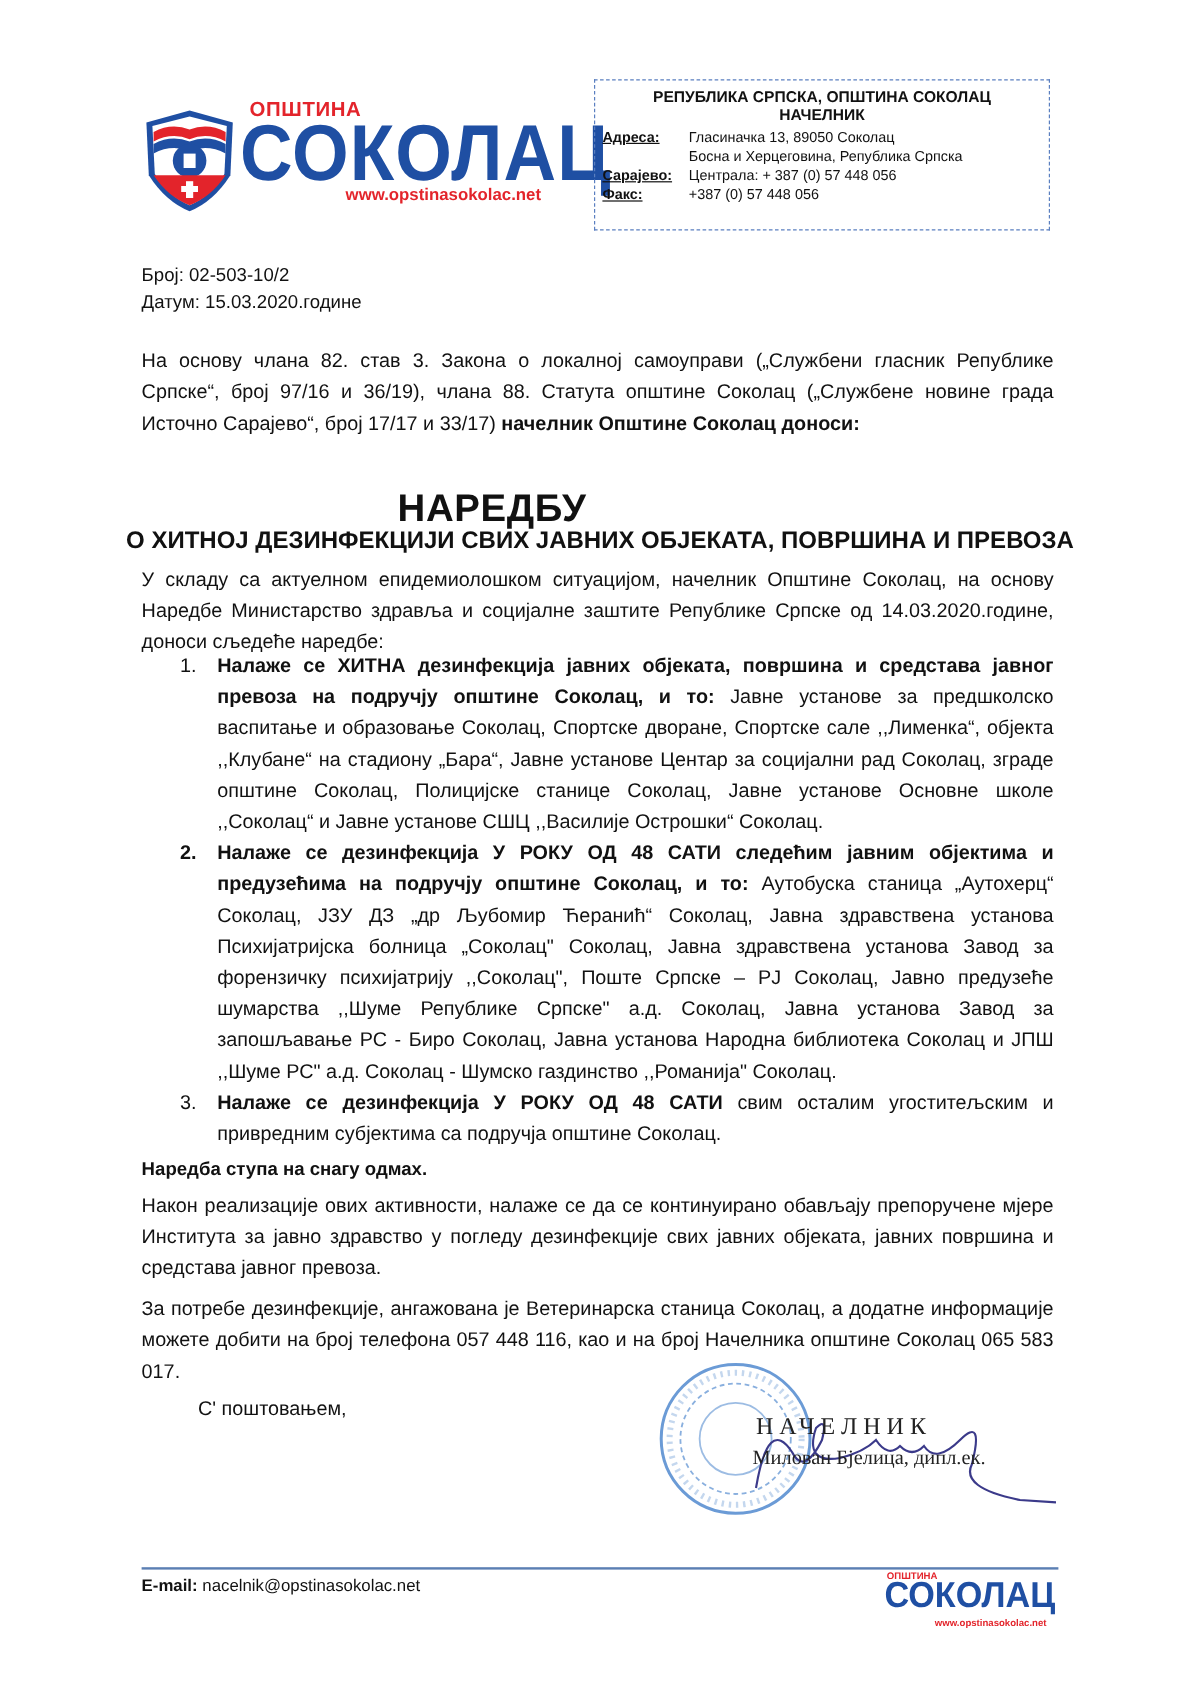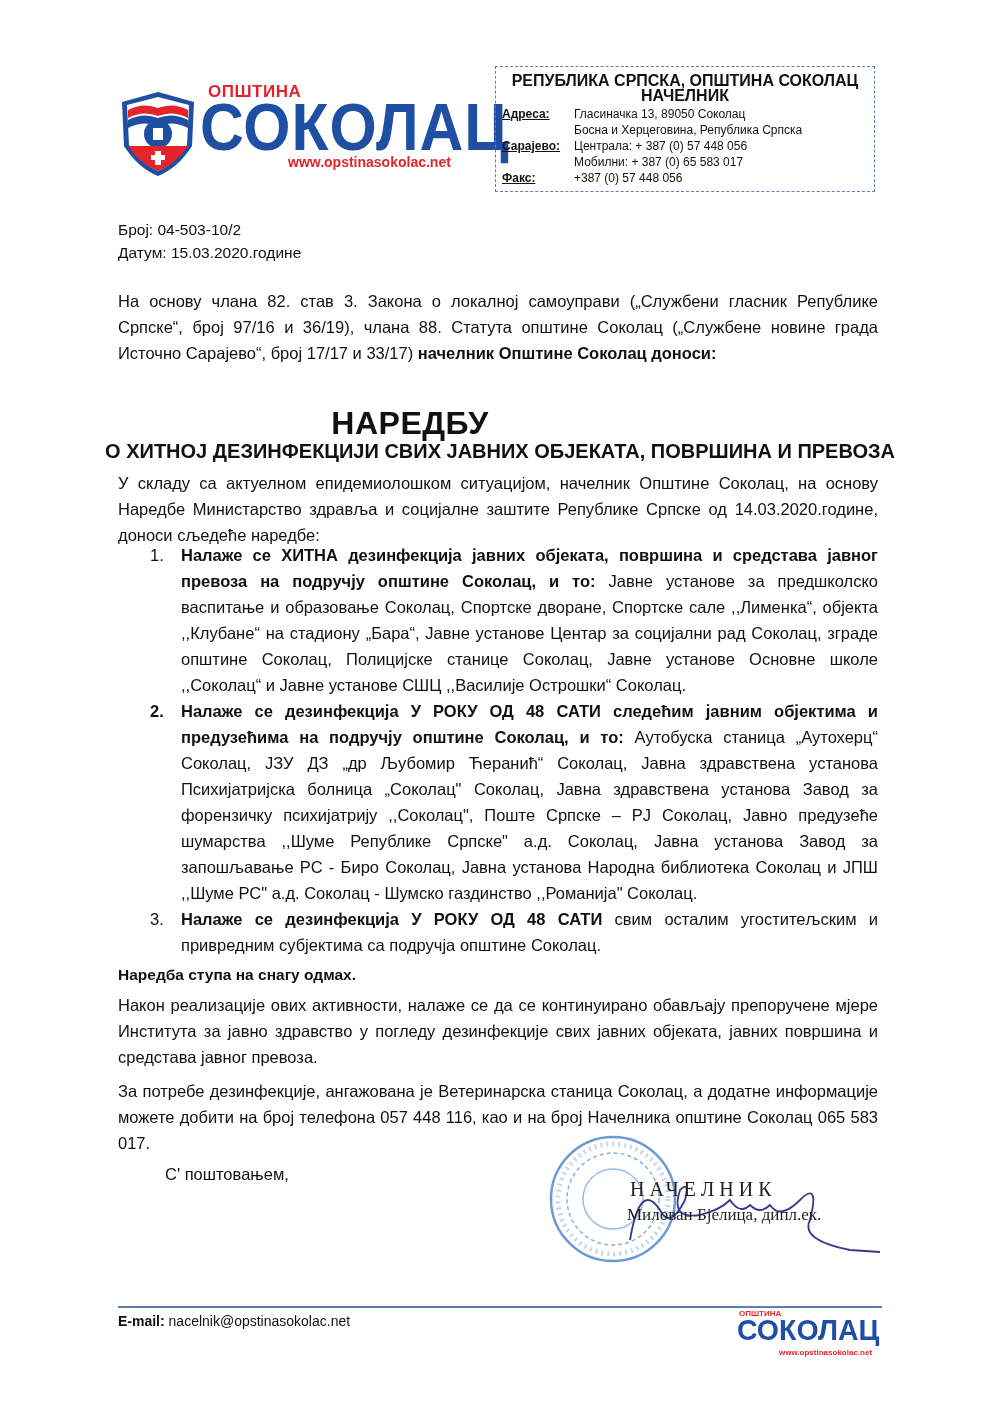--- a/index.html
+++ b/index.html
@@ -9,21 +9,21 @@
 
   
   .logo { left: 118px; top: 82px; width: 360px; height: 100px; }
   .shield { position: absolute; left: 0; top: 6px; width: 80px; height: 90px; }
   .logo-small-title { position: absolute; left: 90px; top: 0px; font-weight: bold; font-size: 17px; color: #e3242b; letter-spacing: 0.5px; }
   .logo-big { position: absolute; left: 82px; top: 12px; font-weight: bold; font-size: 66px; color: #1f4fa3; letter-spacing: 1px; line-height: 66px; transform: scaleX(0.92); transform-origin: left; }
   .logo-url { position: absolute; left: 170px; top: 72px; font-weight: bold; font-size: 14px; color: #e3242b; }
 
   
   .infobox { left: 495px; top: 66px; width: 380px; height: 126px; border: 1.5px dashed #5a7fc0; box-sizing: border-box; font-size: 12px; }
-  .infobox .hdr { text-align: center; font-weight: bold; font-size: 16px; margin-top: 6px; line-height: 15px; }
+  .infobox .hdr { text-align: center; font-weight: bold; font-size: 13px; margin-top: 6px; line-height: 15px; }
   .info-row { display: flex; line-height: 16px; }
   .info-key { width: 72px; padding-left: 6px; font-weight: bold; text-decoration: underline; }
   .info-val { flex: 1; }
 
   
   .refs { left: 118px; top: 218px; font-size: 15.5px; line-height: 23px; }
   .para { left: 118px; width: 760px; font-size: 16.5px; line-height: 26px; text-align: justify; }
   .p1 { top: 288px; }
   .title { left: 0; width: 820px; top: 392px; text-align: center; font-weight: bold; font-size: 32px; letter-spacing: 0.5px; margin-top: 13px; }
   .subtitle { left: 0; width: 1000px; top: 440px; text-align: center; font-weight: bold; font-size: 20px; }
@@ -83,32 +83,28 @@
     </div>
     <div class="info-row">
       <span class="info-key"></span>
       <span class="info-val">Босна и Херцеговина, Република Српска</span>
     </div>
     <div class="info-row">
       <span class="info-key">Сарајево:</span>
       <span class="info-val">Централа: + 387 (0) 57 448 056</span>
     </div>
     <div class="info-row">
-      <span class="info-key"></span>
-      <span class="info-val">Мобилни: + 387 (0) 65 583 017</span>
-    </div>
-    <div class="info-row">
       <span class="info-key">Факс:</span>
       <span class="info-val">+387 (0) 57 448 056</span>
     </div>
   </div>
 </div>
 
 <div class="abs refs">
-  <div>Број: 04-503-10/2</div>
+  <div>Број: 02-503-10/2</div>
   <div>Датум: 15.03.2020.године</div>
 </div>
 
 <div class="abs para p1"><span>На основу члана 82. став 3. Закона о локалној самоуправи („Службени гласник Републике Српске“, број 97/16 и 36/19), члана 88. Статута општине Соколац („Службене новине града Источно Сарајево“, број 17/17 и 33/17) </span><span class="b">начелник Општине Соколац доноси:</span></div>
 
 <div class="abs title">НАРЕДБУ</div>
 <div class="abs subtitle">О ХИТНОЈ ДЕЗИНФЕКЦИЈИ СВИХ ЈАВНИХ ОБЈЕКАТА, ПОВРШИНА И ПРЕВОЗА</div>
 
 <div class="abs para p2">У складу са актуелном епидемиолошком ситуацијом, начелник Општине Соколац, на основу Наредбе Министарство здравља и социјалне заштите Републике Српске од 14.03.2020.године, доноси сљедеће наредбе:</div>
 

